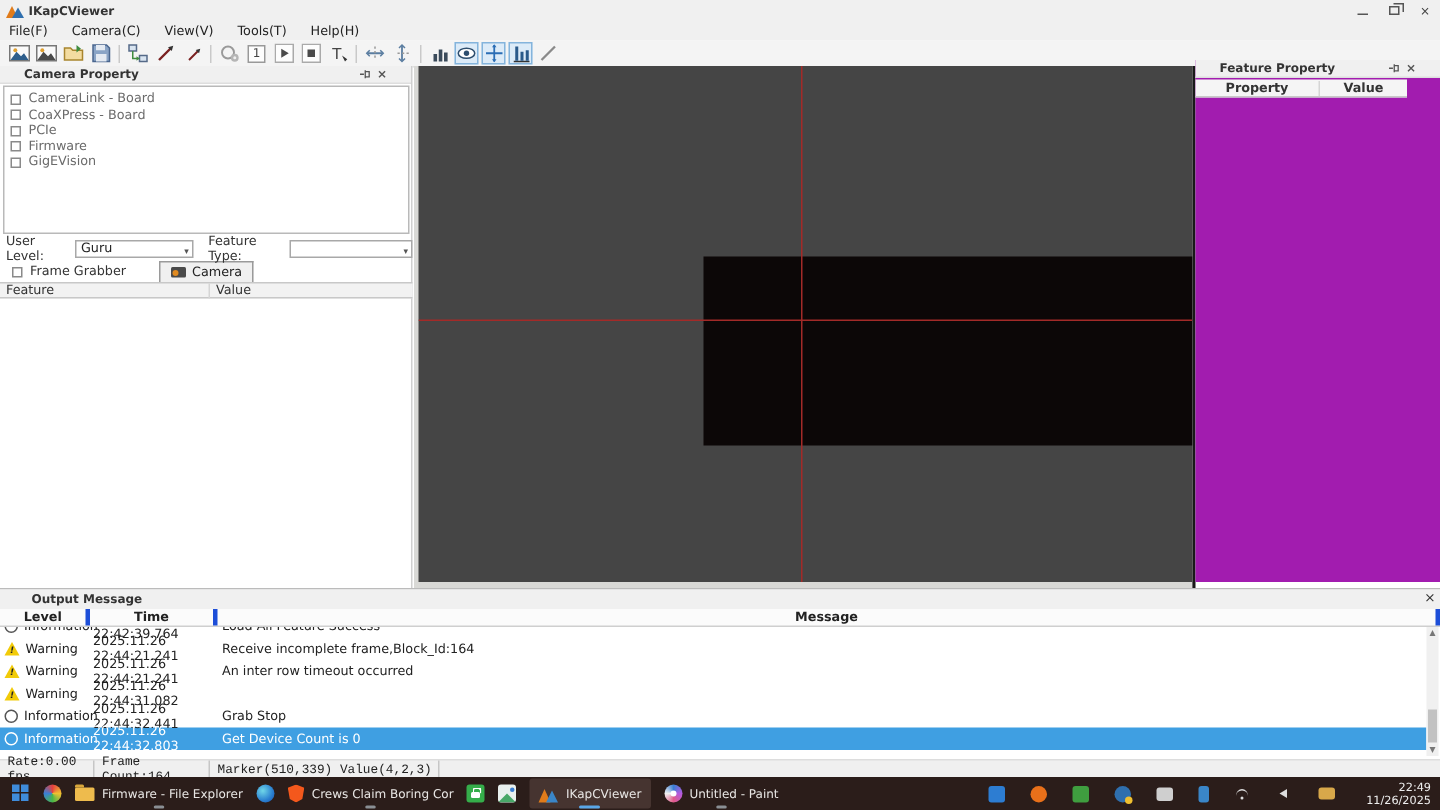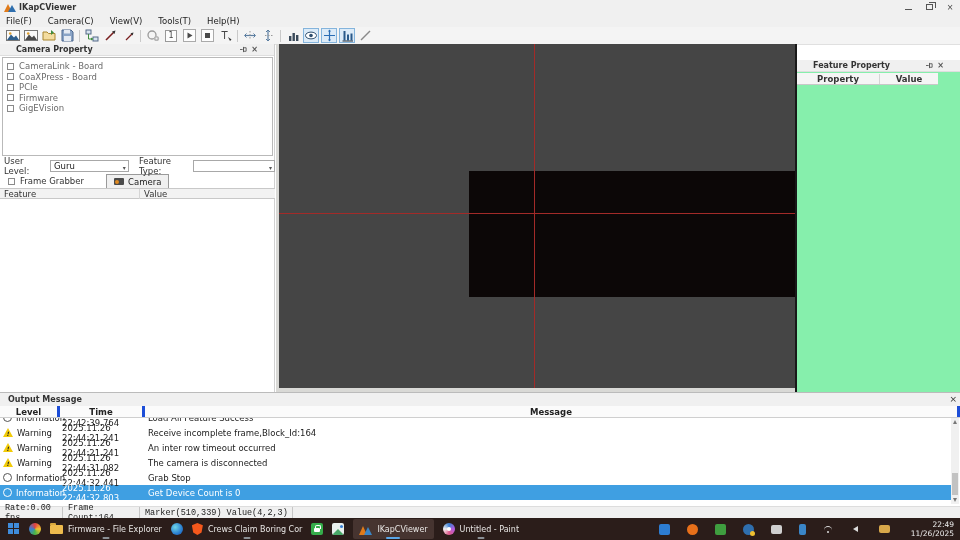--- a/index.html
+++ b/index.html
@@ -57,28 +57,28 @@
   #feat-hdr .c1 { width:140px; padding-left:4px; border-right:1px solid #d5d5d5; }
   #feat-hdr .c2 { padding-left:4px; }
 
   #viewport { left:276px; top:44px; width:519px; height:348px; background:#454545;
     border-left:3px solid #d9d9d6; border-bottom:4px solid #d9d9d6; overflow:hidden; }
   #blackrect { position:absolute; left:190px; top:127px; width:326px; height:126px; background:#0c0707; }
   #xline { position:absolute; left:0; top:169px; width:100%; height:1px; background:#a32a28; }
   #yline { position:absolute; left:255px; top:0; width:1px; height:100%; background:#a32a28; }
 
   #splitter-r { left:795px; top:44px; width:2px; height:348px; background:#191919; }
-  #right-panel { left:797px; top:60px; width:163px; height:348px; background:#86efac; }
+  #right-panel { left:797px; top:40px; width:163px; height:348px; background:#a21caf; }
   #prop-hdr { position:absolute; left:0; top:13px; width:141px; height:12px; background:#f5f5f5; border-bottom:1px solid #c8c8c8; display:flex; align-items:center; font-size:8.5px; font-weight:bold; color:#333; }
   #prop-hdr .c1 { width:83px; text-align:center; border-right:1px solid #d5d5d5; }
   #prop-hdr .c2 { flex:1; text-align:center; }
 
   
   #output { left:0; top:392px; width:960px; height:114px; background:#fff; border-top:1px solid #bbb; }
-  #out-title { height:13px; background:#f0f0f0; display:flex; align-items:center; padding:0 8px; font-size:8px; font-weight:bold; color:#333; }
+  #out-title { height:13px; background:#f0f0f0; display:flex; align-items:center; padding:0 21px; font-size:8px; font-weight:bold; color:#333; }
   #out-hdr { height:12px; display:flex; background:#fbfbfb; border-bottom:1px solid #cfcfcf; font-weight:bold; font-size:8.5px; color:#222; }
   #out-hdr div { border-right:3px solid #1d4ed8; display:flex; align-items:center; justify-content:center; }
   .colL { width:60px; } .colT { width:85px; } .colM { flex:1; }
   #out-rows { position:absolute; left:0; top:25px; right:9px; bottom:2px; overflow:hidden; }
   .orow { height:15px; display:flex; align-items:center; font-size:8.5px; color:#222; }
   .orow .lv { width:60px; display:flex; align-items:center; padding-left:3px; }
   .orow .tm { width:85px; padding-left:2px; }
   .orow .ms { flex:1; padding-left:3px; }
   .orow.first { margin-top:-8px; }
   .orow.sel { background:#3f9fe2; color:#fff; }
@@ -413,21 +413,20 @@
         </span>
       <span class="tm">2025.11.26 22:44:21.241</span>
       <span class="ms">An inter row timeout occurred</span>
     </div>
     <div class="orow">
       <span class="lv">
           <i class="ic ic-warn"></i>
           <span>Warning</span>
         </span>
       <span class="tm">2025.11.26 22:44:31.082</span>
-      <span class="ms">The camera is disconnected</span>
     </div>
     <div class="orow">
       <span class="lv">
           <i class="ic ic-info"></i>
           <span>Information</span>
         </span>
       <span class="tm">2025.11.26 22:44:32.441</span>
       <span class="ms">Grab Stop</span>
     </div>
     <div class="orow sel">

